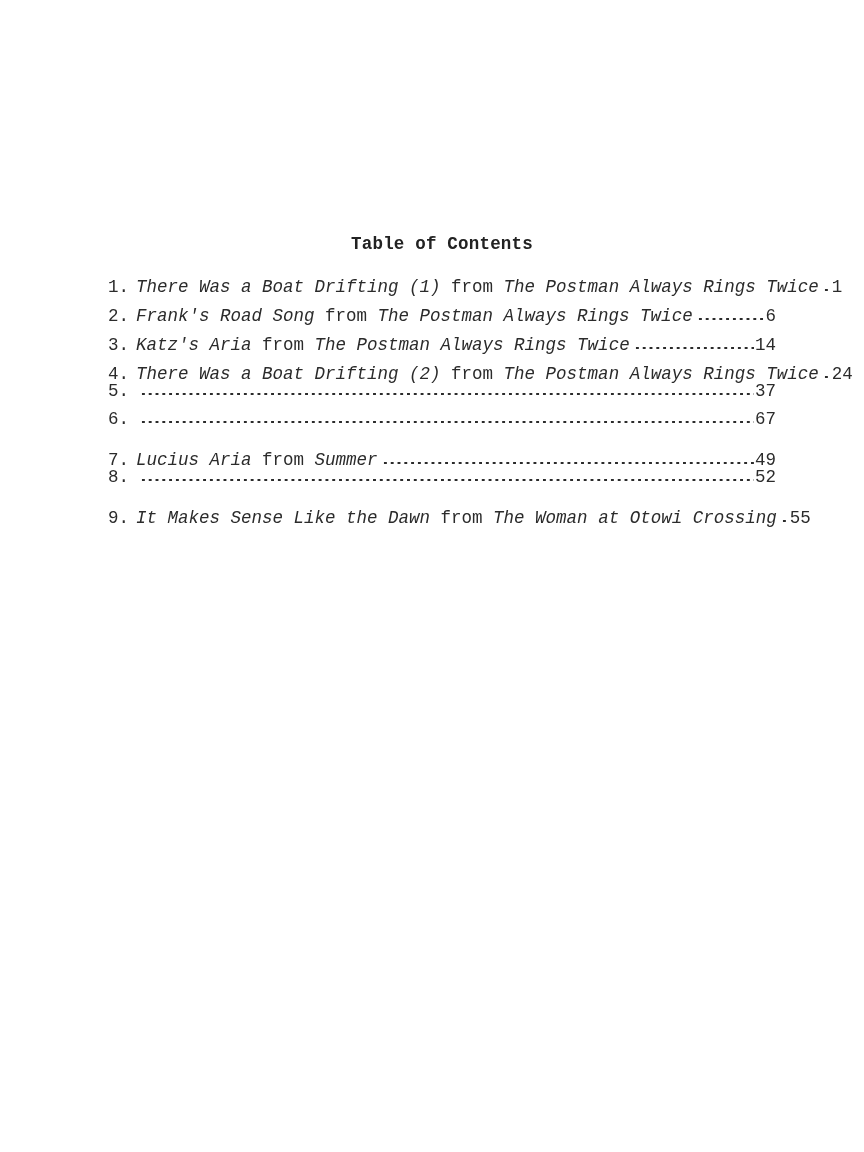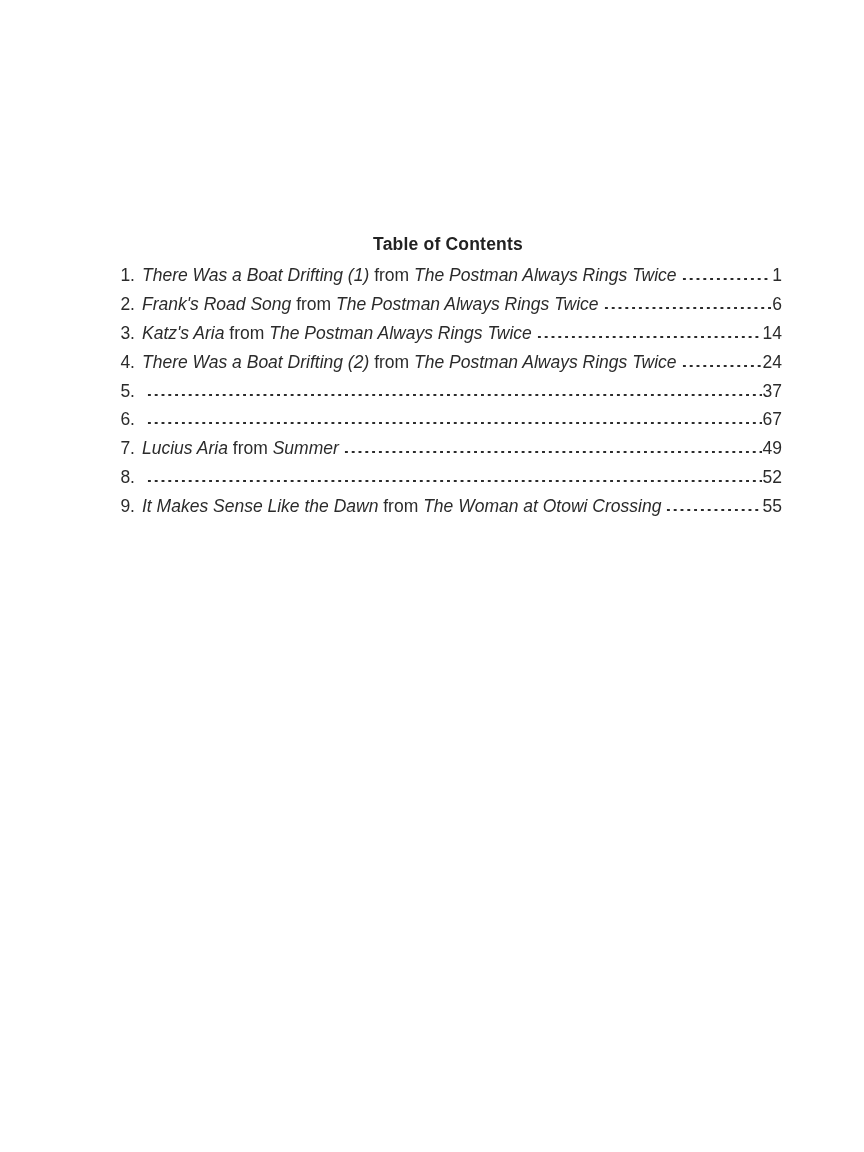--- a/index.html
+++ b/index.html
@@ -9,22 +9,23 @@
     width: 864px;
     height: 1152px;
     background: #ffffff;
     font-family: "Liberation Sans", sans-serif;
     color: #2b2b2b;
     overflow: hidden;
   }
   .toc {
     position: absolute;
     top: 233px;
-    left: 114px;
+    left: 108px;
     width: 668px;
+    font-family: Liberation Mono, monospace;
   }
   .toc-title {
     text-align: center;
     font-weight: bold;
     font-size: 17.5px;
     line-height: 22px;
     letter-spacing: 0.2px;
     margin-bottom: 10px;
     color: #222222;
   }
@@ -34,21 +35,21 @@
     height: 28.9px;
     font-size: 17.5px;
     white-space: nowrap;
   }
   .num {
     flex: none;
     width: 21px;
     text-align: right;
     margin-right: 7px;
   }
-  .entry-text { flex: none; }
+  .entry-text { flex: none; margin-top: 12px; }
   .italic { font-style: italic; }
   .leader {
     flex: 1 1 auto;
     min-width: 8px;
     height: 4px;
     margin-left: 4px;
     margin-right: 1px;
     background-image: radial-gradient(circle, #2b2b2b 1.1px, rgba(0,0,0,0) 1.35px);
     background-size: 6.8px 4px;
     background-repeat: repeat-x;

